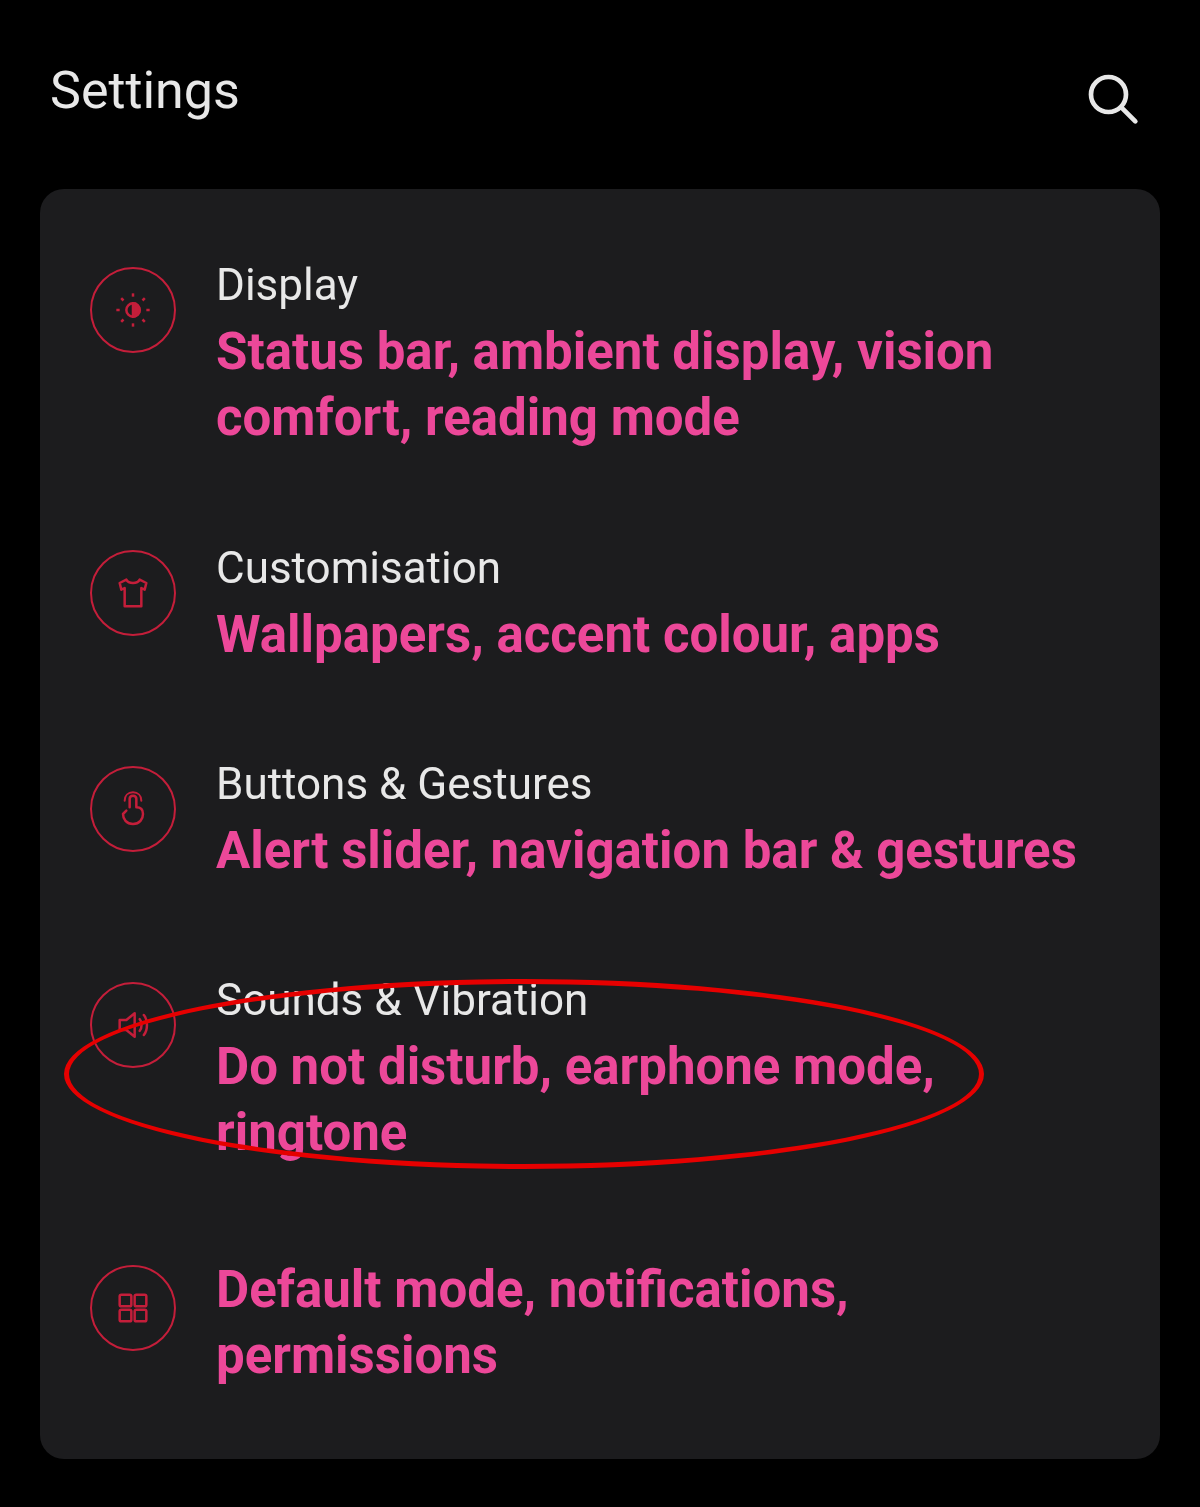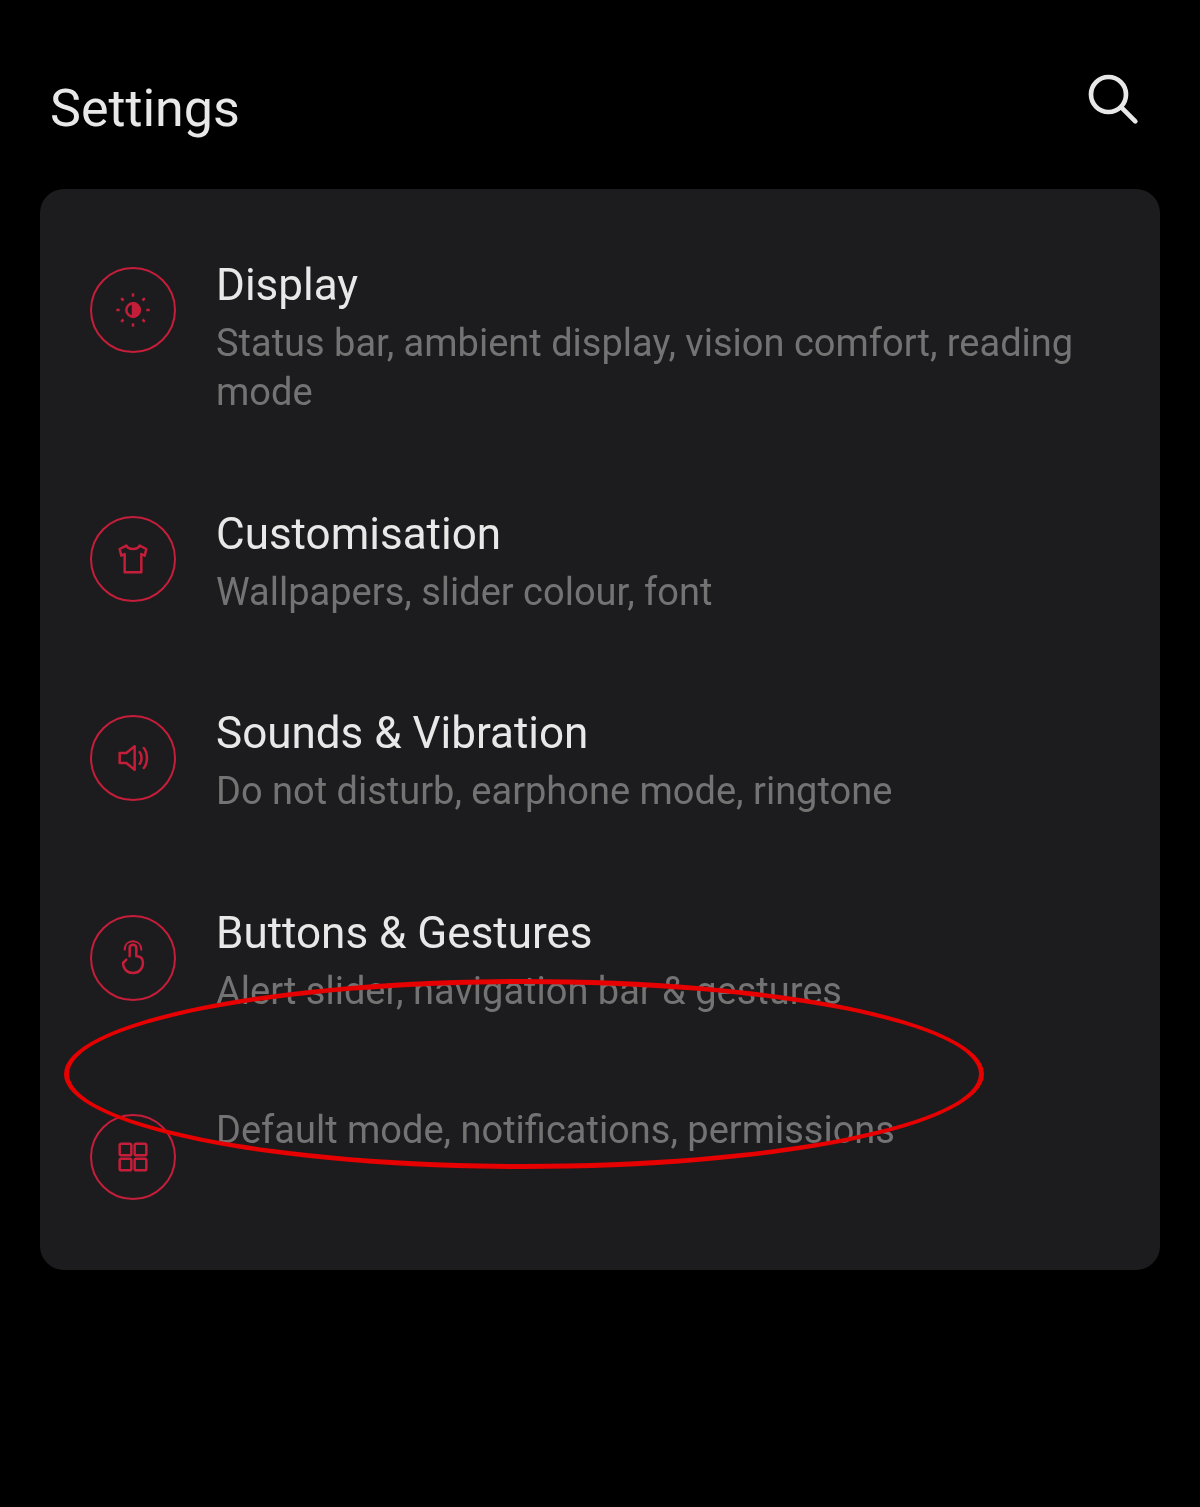--- a/index.html
+++ b/index.html
@@ -6,21 +6,21 @@
     body {
       background: #000000;
       font-family: -apple-system, BlinkMacSystemFont, 'Segoe UI', Roboto, sans-serif;
       width: 1200px;
       height: 1507px;
       overflow: hidden;
     }
     .header {
       display: flex;
       justify-content: space-between;
-      align-items: flex-end;
+      align-items: flex-start;
       padding: 60px 50px 50px 50px;
     }
     .header-title {
       color: #e8e8e8;
       font-size: 52px;
       font-weight: 400;
     }
     .search-btn {
       background: none;
       border: none;
@@ -64,23 +64,23 @@
       flex: 1;
       padding-top: 0;
     }
     .setting-title {
       color: #e8e8e8;
       font-size: 44px;
       font-weight: 400;
       margin-bottom: 8px;
     }
     .setting-subtitle {
-      color: #737373;
-      font-size: 38px;
-      font-weight: 400;
+      color: #ec4899;
+      font-size: 51px;
+      font-weight: 700;
       line-height: 1.3;
     }
     .annotation-ellipse {
       position: absolute;
       border: 5px solid #e60000;
       border-radius: 50%;
       pointer-events: none;
       left: 24px;
       width: 920px;
       height: 190px;
@@ -124,48 +124,48 @@
   </div>
 
   <div class="setting-item">
     <div class="icon-circle">
       <svg viewBox="0 0 24 24" fill="none" stroke="#c41e3a" stroke-width="1.5" stroke-linejoin="round">
         <path d="M8 4 L4 6 L5 10 L7 9 L7 20 L17 20 L17 9 L19 10 L20 6 L16 4 C16 4 15 6 12 6 C9 6 8 4 8 4 Z"></path>
       </svg>
     </div>
     <div class="setting-text">
       <div class="setting-title">Customisation</div>
-      <div class="setting-subtitle">Wallpapers, slider colour, font</div>
+      <div class="setting-subtitle">Wallpapers, accent colour, apps</div>
+    </div>
+  </div>
+
+  <div class="setting-item">
+    <div class="icon-circle">
+      <svg viewBox="0 0 24 24" fill="none" stroke="#c41e3a" stroke-width="1.5" stroke-linejoin="round" stroke-linecap="round">
+        <path d="M10 11 L10 6 C10 5 10.7 4 12 4 C13.3 4 14 5 14 6 L14 11 C16 11 18 12 18 15 C18 18 16 21 12 21 C8 21 6 18 6 15 L8 13"></path>
+        <path d="M7 7 C7 4 9 2 12 2 C15 2 17 4 17 7" stroke-width="1.2"></path>
+      </svg>
+    </div>
+    <div class="setting-text">
+      <div class="setting-title">Buttons &amp; Gestures</div>
+      <div class="setting-subtitle">Alert slider, navigation bar &amp; gestures</div>
     </div>
   </div>
 
   <div class="setting-item">
     <div class="icon-circle">
       <svg viewBox="0 0 24 24" fill="none" stroke="#c41e3a" stroke-width="1.5" stroke-linejoin="round" stroke-linecap="round">
         <path d="M4 9 L4 15 L8 15 L13 19 L13 5 L8 9 Z"></path>
         <path d="M16 8.5 C17.5 10 17.5 14 16 15.5"></path>
         <path d="M18.5 6 C21 9 21 15 18.5 18"></path>
       </svg>
     </div>
     <div class="setting-text">
       <div class="setting-title">Sounds &amp; Vibration</div>
       <div class="setting-subtitle">Do not disturb, earphone mode, ringtone</div>
-    </div>
-  </div>
-
-  <div class="setting-item">
-    <div class="icon-circle">
-      <svg viewBox="0 0 24 24" fill="none" stroke="#c41e3a" stroke-width="1.5" stroke-linejoin="round" stroke-linecap="round">
-        <path d="M10 11 L10 6 C10 5 10.7 4 12 4 C13.3 4 14 5 14 6 L14 11 C16 11 18 12 18 15 C18 18 16 21 12 21 C8 21 6 18 6 15 L8 13"></path>
-        <path d="M7 7 C7 4 9 2 12 2 C15 2 17 4 17 7" stroke-width="1.2"></path>
-      </svg>
-    </div>
-    <div class="setting-text">
-      <div class="setting-title">Buttons &amp; Gestures</div>
-      <div class="setting-subtitle">Alert slider, navigation bar &amp; gestures</div>
     </div>
   </div>
 
   <div class="setting-item">
     <div class="icon-circle">
       <svg viewBox="0 0 24 24" fill="none" stroke="#c41e3a" stroke-width="1.5">
         <rect x="4" y="4" width="7" height="7" rx="1"></rect>
         <rect x="13" y="4" width="7" height="7" rx="1"></rect>
         <rect x="4" y="13" width="7" height="7" rx="1"></rect>
         <rect x="13" y="13" width="7" height="7" rx="1"></rect>

